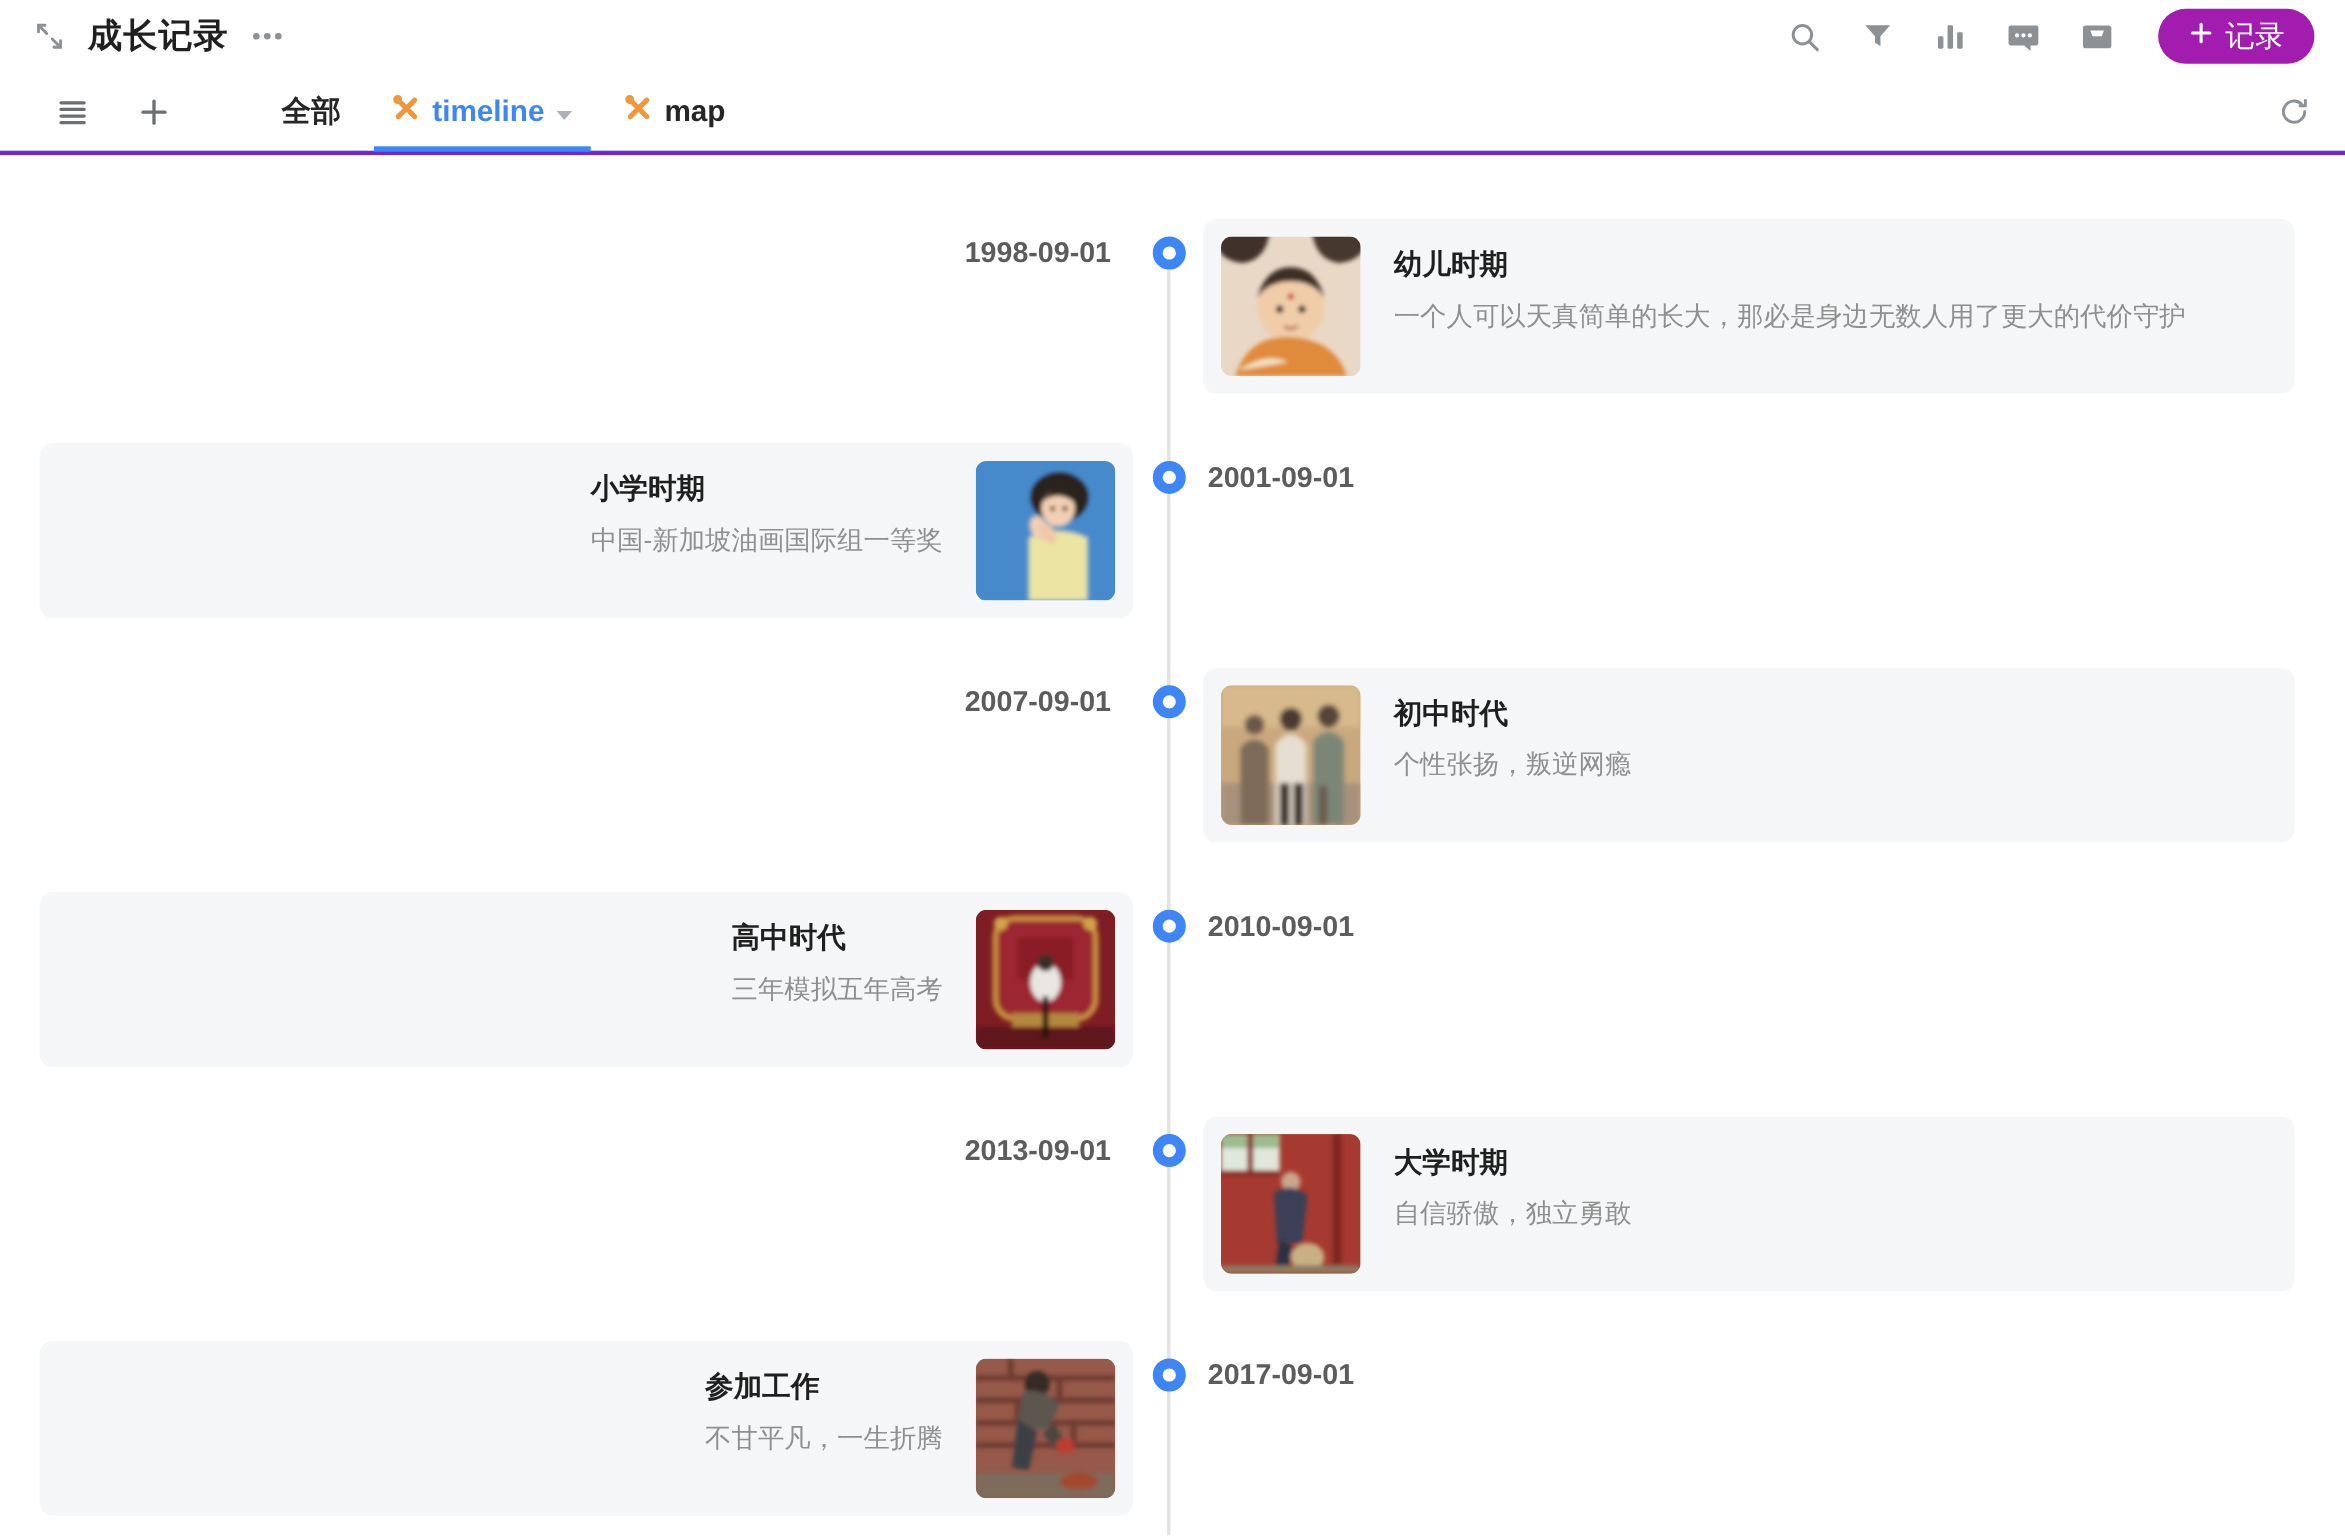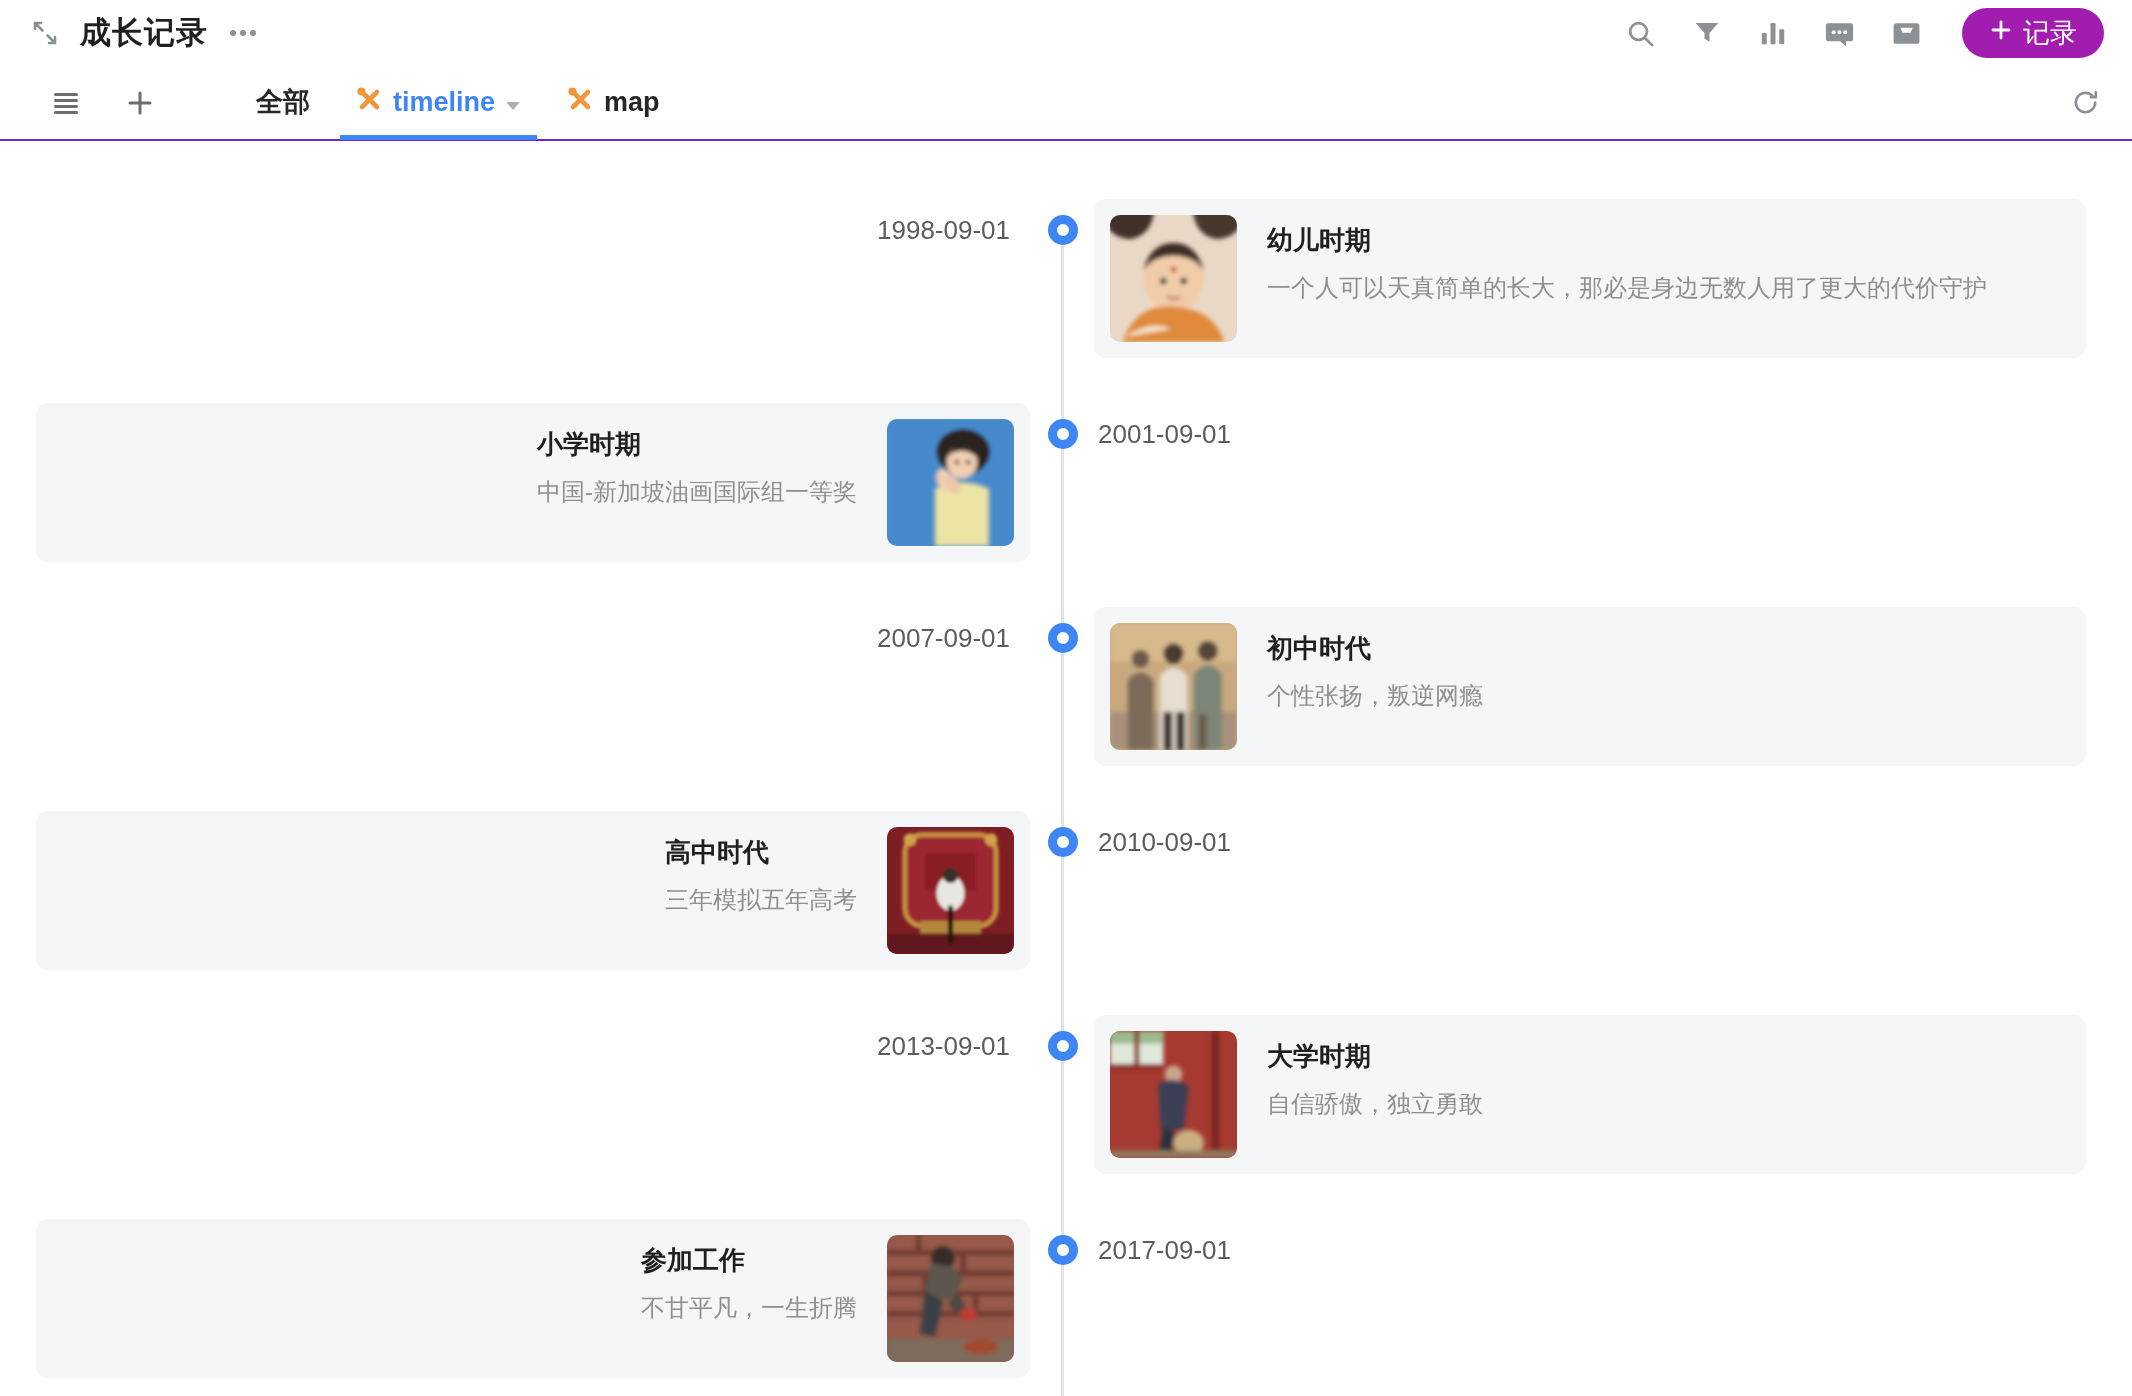--- a/index.html
+++ b/index.html
@@ -11,39 +11,39 @@
   .topbar .left { display:flex; align-items:center; gap:20px; }
   .page-title { font-size:31px; font-weight:700; color:#1f1f1f; letter-spacing:1px; }
   .icon-btn { display:flex; align-items:center; justify-content:center; cursor:pointer; border:none; background:none; }
   .topbar .right { margin-left:auto; display:flex; align-items:center; gap:36px; }
   .add-record-btn { display:flex; align-items:center; gap:10px; height:50px; padding:0 27px;
                     border:none; border-radius:25px; background:#a21caf; color:#fff;
                     font-size:27px; font-family:inherit; cursor:pointer; margin-left:4px; }
 
   
   .toolbar { height:75px; display:flex; align-items:stretch; padding-left:52px;
-             border-bottom:2px solid #6d28d9; }
+             border-bottom:4px solid #6d28d9; }
   .toolbar .tool-ic { align-self:center; margin-right:46px; }
   .tabs { display:flex; align-items:stretch; margin-left:40px; }
   .tab { display:flex; align-items:center; gap:10px; padding:0 16px; margin-right:14px;
          font-size:27px; font-weight:600; color:#262626; cursor:pointer; position:relative; }
   .tab .label { line-height:1; }
   .tab.active { color:#3e86f5;text-align:center; }
   .tab.active::after { content:""; position:absolute; left:0; right:0; bottom:-1px;
                        height:5px; background:#3e86f5; }
   .refresh-wrap { margin-left:auto; margin-right:32px; align-self:center; }
 
   
   .timeline { position:relative; height:1255px; padding-top:58px; }
   .tl-line { position:absolute; left:1061px; top:89px; bottom:0; width:3px; background:#e2e2e2; z-index:0; }
   .tl-row { position:relative; height:204px; }
   .tl-marker { position:absolute; left:1048px; top:16px; width:30px; height:30px;
                border:9px solid #3e86f5; border-radius:50%; background:#fff; z-index:2; }
   .tl-date { position:absolute; top:31px; transform:translateY(-50%);
-             font-size:26px; font-weight:400; color:#5c5c5c; z-index:1; white-space:nowrap; }
+             font-size:26px; font-weight:700; color:#5c5c5c; z-index:1; white-space:nowrap; }
   .tl-date.on-left  { left:0; right:1122px; text-align:right; }
   .tl-date.on-right { left:1098px; }
   .tl-card { position:absolute; top:0; height:159px; background:#f5f6f7; border-radius:12px;
              display:flex; padding:16px; cursor:pointer; z-index:1; }
   .tl-card.on-right { left:1094px; right:46px; }
   .tl-card.on-left  { left:36px; width:994px; justify-content:flex-end; }
   .photo { width:127px; height:127px; border-radius:10px; overflow:hidden; flex:none; }
   .photo svg { display:block; width:100%; height:100%; }
   .card-texts { padding-top:9px; }
   .on-right .card-texts { margin-left:30px; }

